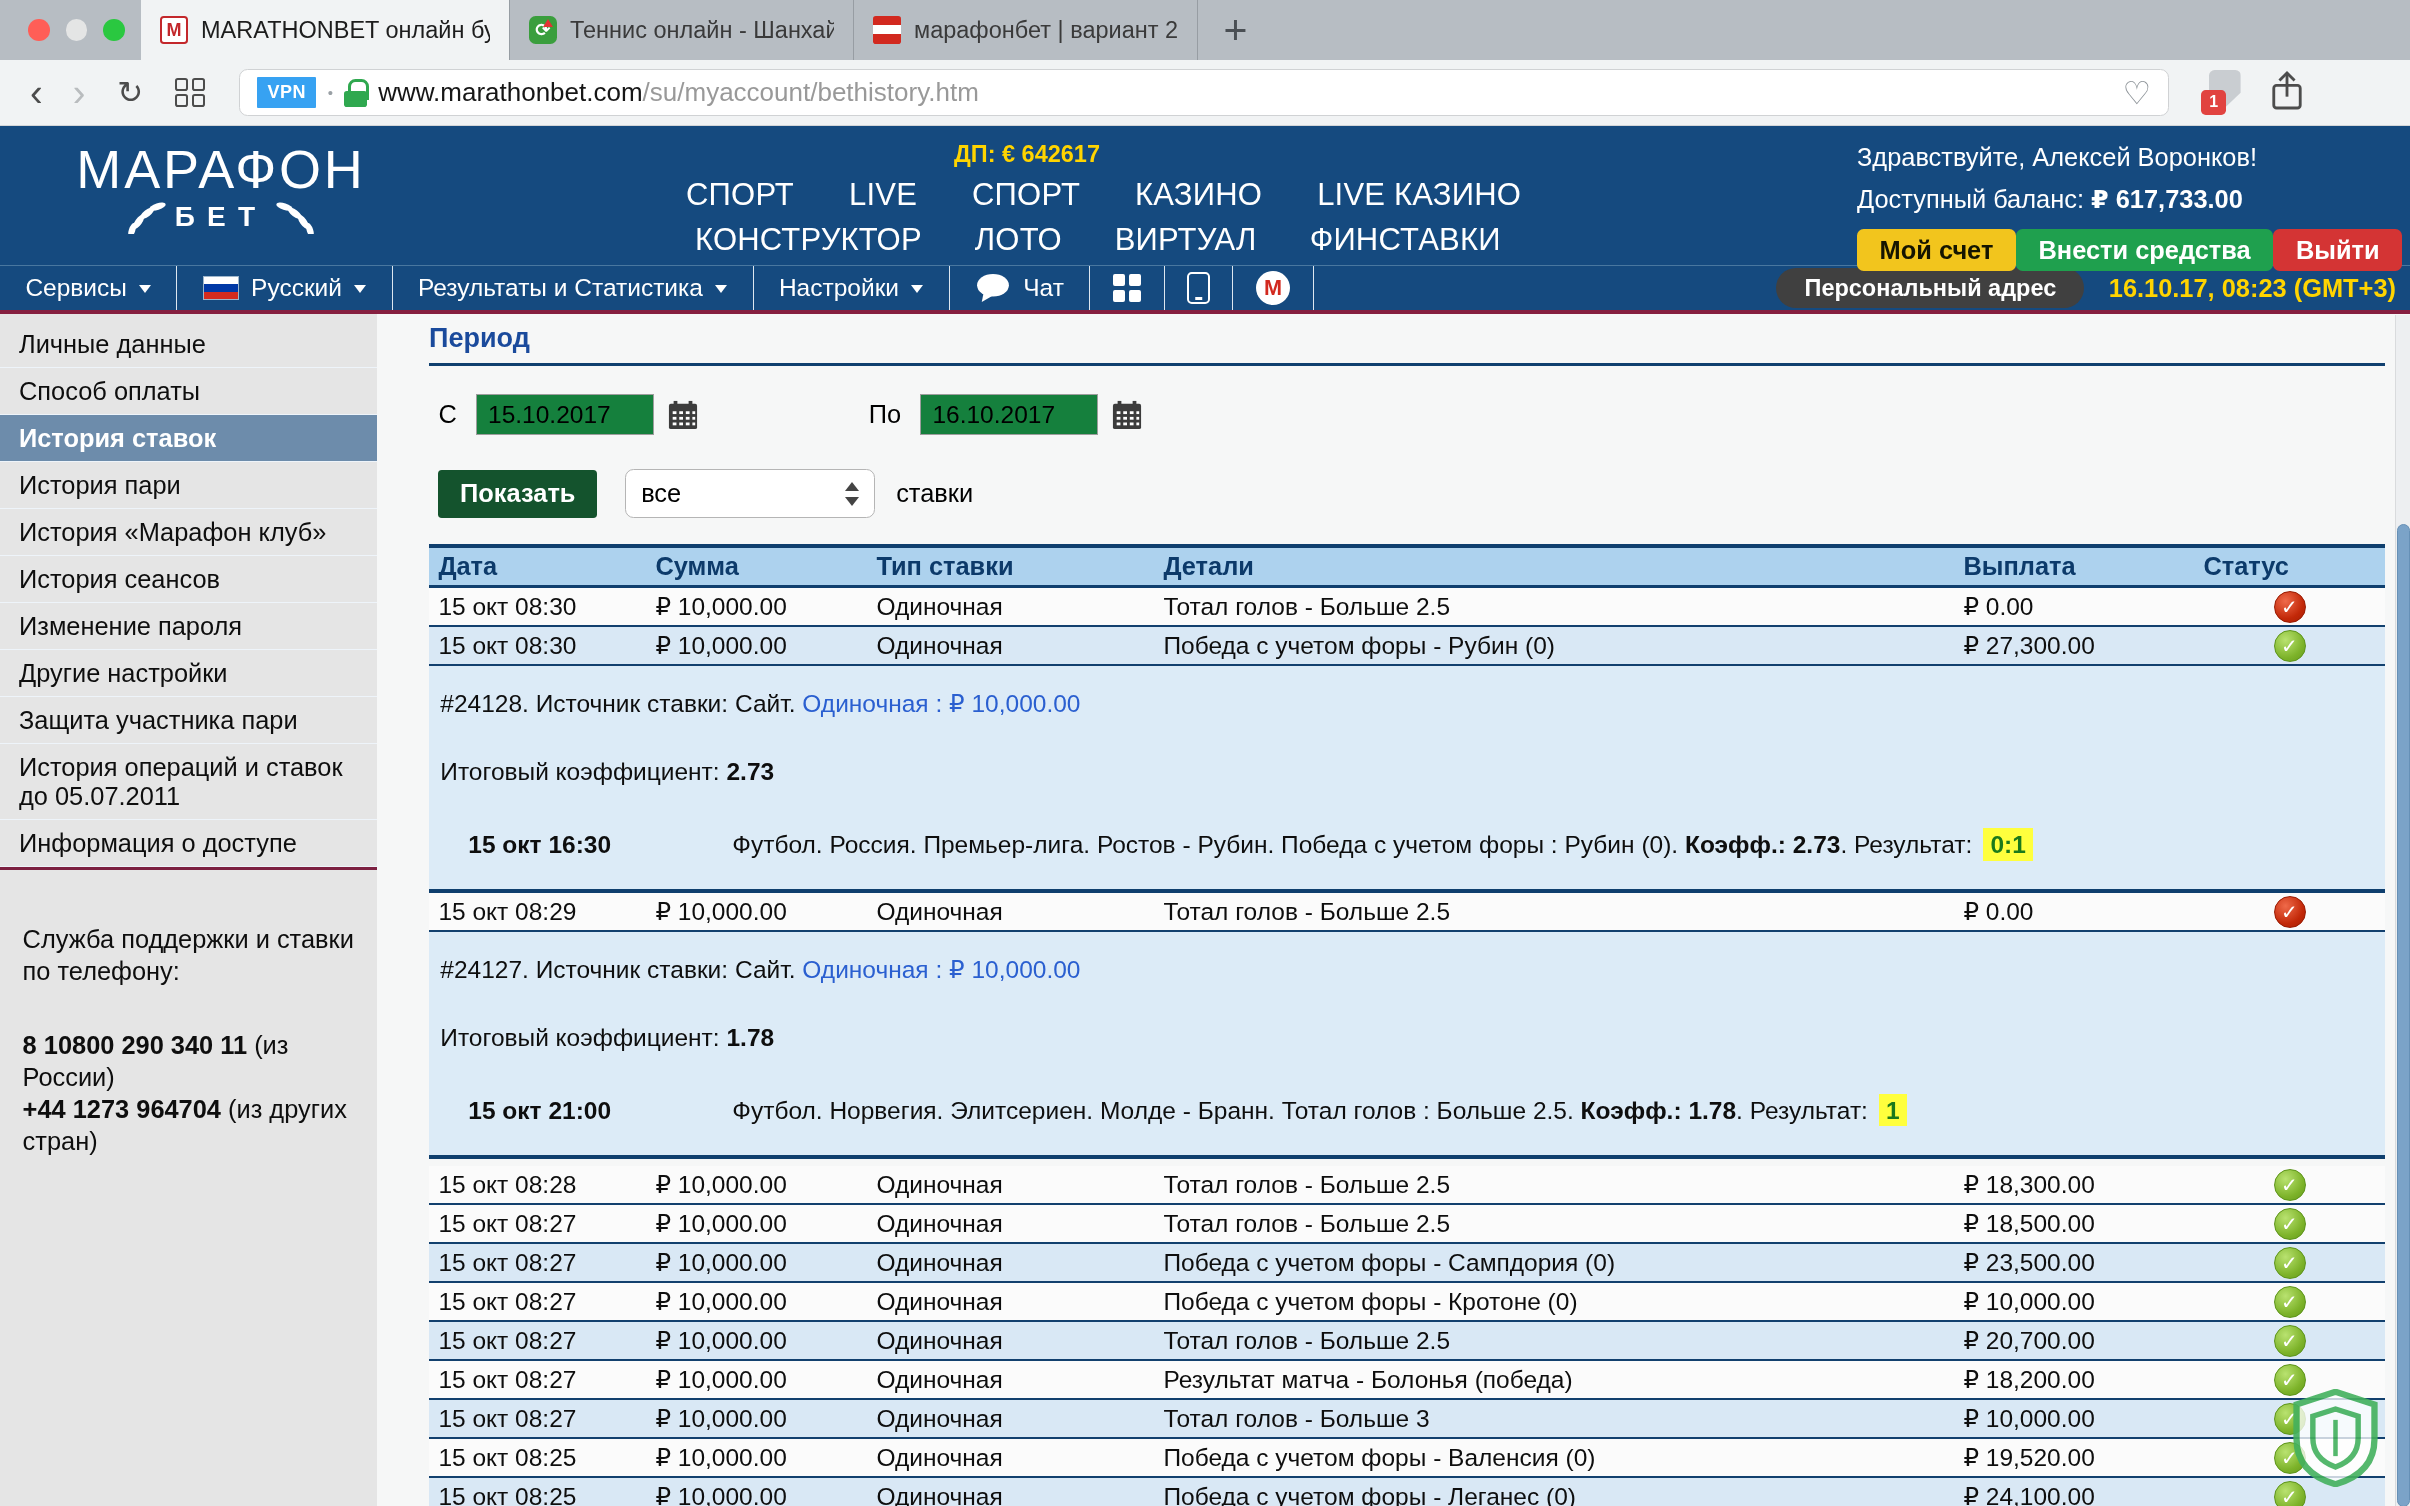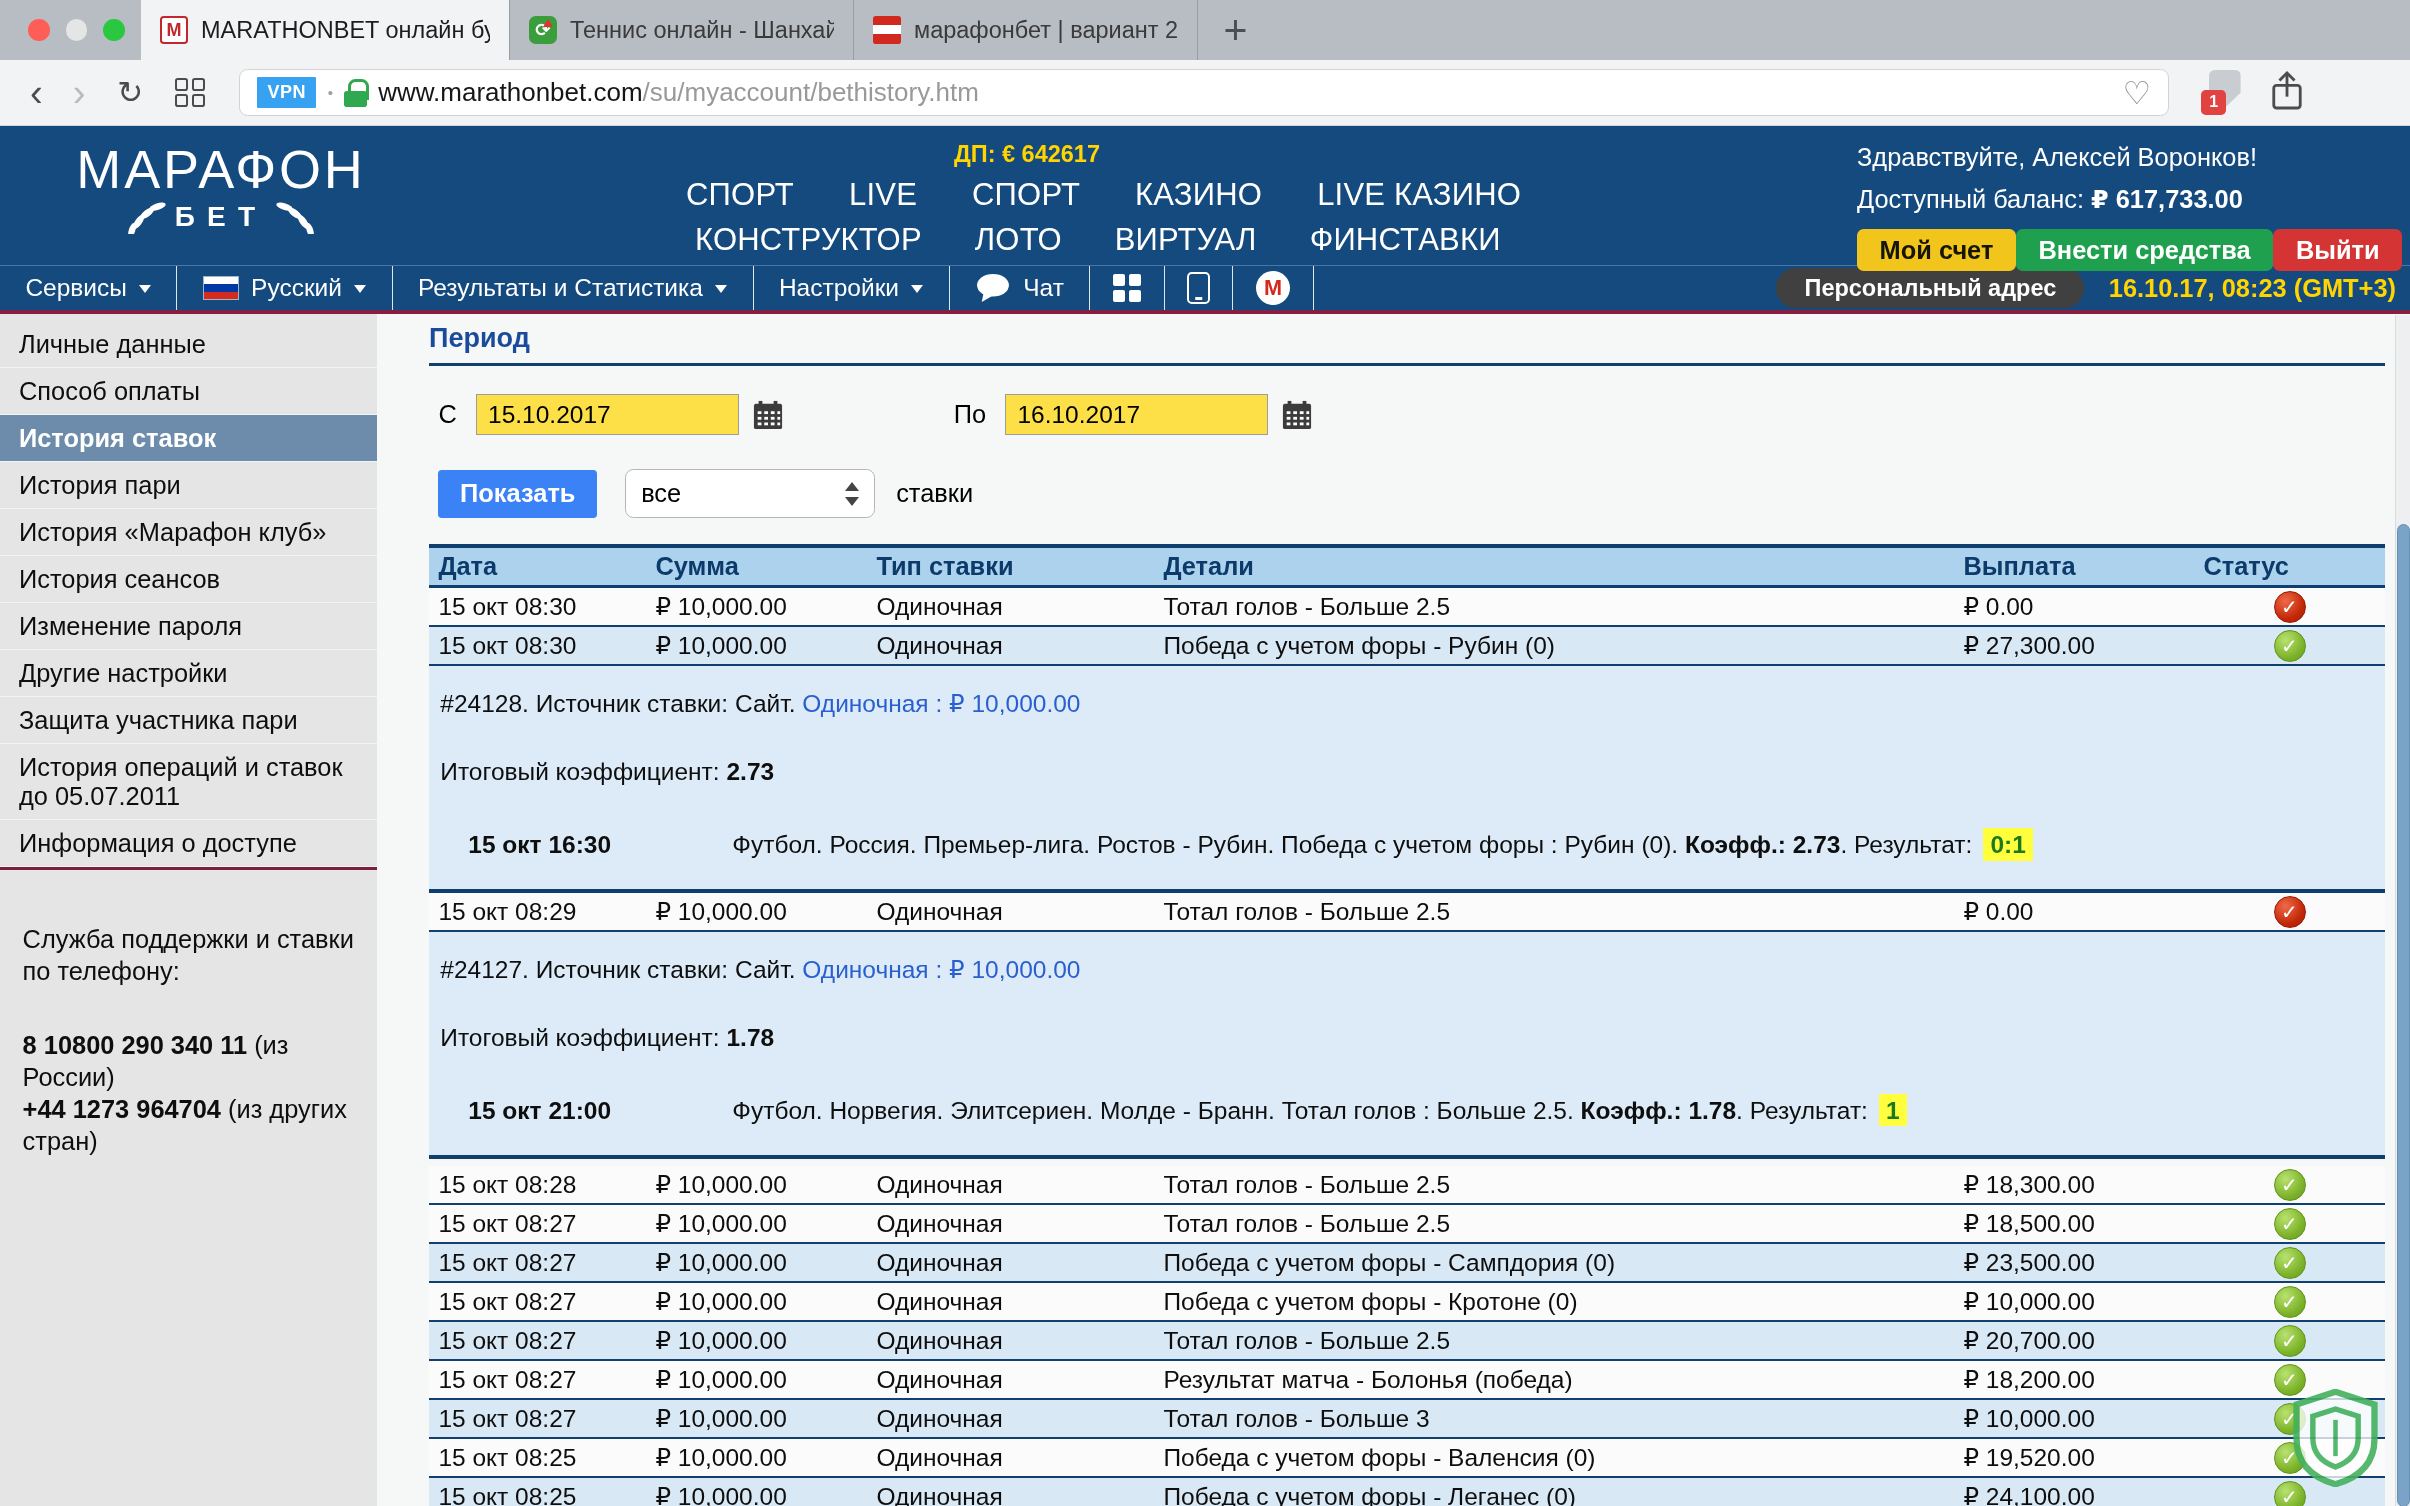--- a/index.html
+++ b/index.html
@@ -87,24 +87,24 @@
   .side-rule{height:2.8px;background:#7c2040}
   .support{padding:53px 22.6px 0;font-size:25.4px;line-height:32px;color:#0e0e0e}
   .support .phones{margin-top:42px}
 
   main{flex:1;padding:9.4px 26px 0 52px;position:relative}
   .period-title{color:#1a4a9c;font-size:27px;font-weight:bold}
   .title-rule{height:3.8px;background:#10406f;margin-top:8.5px}
   .date-row{display:flex;align-items:center;margin-top:28px;font-size:25.4px}
   .dlabel{margin-left:9.4px;margin-right:19px}
   .dlabel.second{margin-left:171px}
-  input.date{width:263px;height:41px;border:0.9px solid #9d9d9d;font-size:24.5px;padding:0 11.3px;background:#fde047;font-family:inherit}
+  input.date{width:178px;height:41px;border:0.9px solid #9d9d9d;font-size:24.5px;padding:0 11.3px;background:#15803d;font-family:inherit}
   .cal{margin-left:14px;cursor:pointer;display:flex}
   .filter-row{display:flex;align-items:center;margin-top:34px}
-  .show-btn{margin-left:9.4px;background:#3b82f6;color:#fff;font-size:25.4px;font-weight:bold;padding:9.4px 21.7px;border-radius:3.8px;cursor:pointer}
+  .show-btn{margin-left:9.4px;background:#14532d;color:#fff;font-size:25.4px;font-weight:bold;padding:9.4px 21.7px;border-radius:3.8px;cursor:pointer}
   .selectbox{margin-left:28px;width:250px;height:49px;border:0.9px solid #b5b5b5;border-radius:8.5px;background:#fff;display:flex;align-items:center;font-size:25.4px;padding:0 15px;cursor:pointer}
   .arrows{margin-left:auto;display:flex;flex-direction:column;gap:5.6px}
   .arrows i{width:0;height:0;border-left:7.5px solid transparent;border-right:7.5px solid transparent}
   .arrows i.up{border-bottom:9.4px solid #444}
   .arrows i.down{border-top:9.4px solid #444}
   .stakes-label{margin-left:21px;font-size:25.4px}
 
   .bets-table{margin-top:26px;border-top:4.7px solid #0f3f6e}
   .thead,.brow{display:grid;grid-template-columns:217px 221px 287px 800px 240px 1fr;align-items:center}
   .thead{background:#add2ee;height:40px;border-bottom:3.8px solid #0f3f6e;color:#0c3a6a;font-weight:bold;font-size:25.4px}

